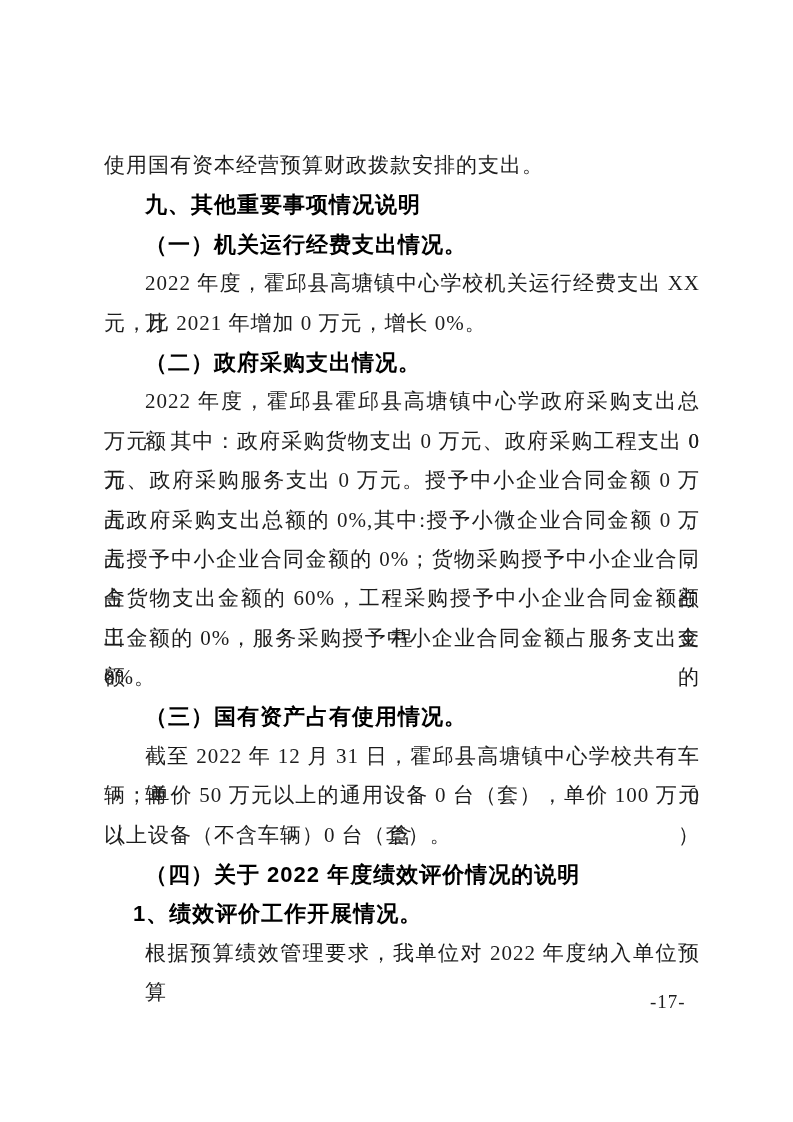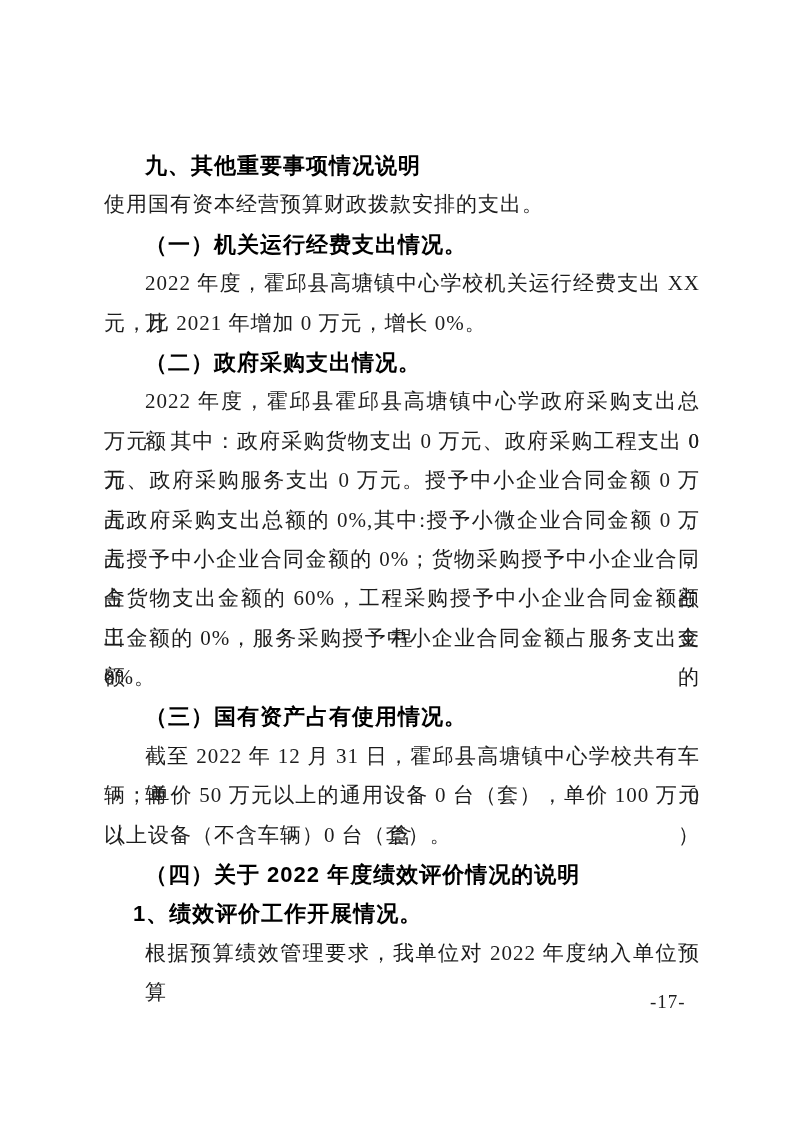--- a/index.html
+++ b/index.html
@@ -54,22 +54,22 @@
     letter-spacing: 1px;
     color: #1c1c1c;
     font-family: "Liberation Serif", "DejaVu Serif", serif;
   }
 </style>
 </head>
 <body>
 
 <div class="page">
   <main class="content" id="doc-body">
+      <div class="line">使用国有资本经营预算财政拨款安排的支出。</div>
       <div class="line bold ind2">九、其他重要事项情况说明</div>
-      <div class="line">使用国有资本经营预算财政拨款安排的支出。</div>
       <div class="line bold ind2">（一）机关运行经费支出情况。</div>
       <div class="line jst ind2">2022 年度，霍邱县高塘镇中心学校机关运行经费支出 XX 万</div>
       <div class="line">元，比 2021 年增加 0 万元，增长 0%。</div>
       <div class="line bold ind2">（二）政府采购支出情况。</div>
       <div class="line jst ind2">2022 年度，霍邱县霍邱县高塘镇中心学政府采购支出总额 0</div>
       <div class="line jst">万元，其中：政府采购货物支出 0 万元、政府采购工程支出 0 万</div>
       <div class="line jst">元、政府采购服务支出 0 万元。授予中小企业合同金额 0 万元，</div>
       <div class="line jst">占政府采购支出总额的 0%,其中:授予小微企业合同金额 0 万元，</div>
       <div class="line jst">占授予中小企业合同金额的 0%；货物采购授予中小企业合同金额</div>
       <div class="line jst">占货物支出金额的 60%，工程采购授予中小企业合同金额占工程支</div>

